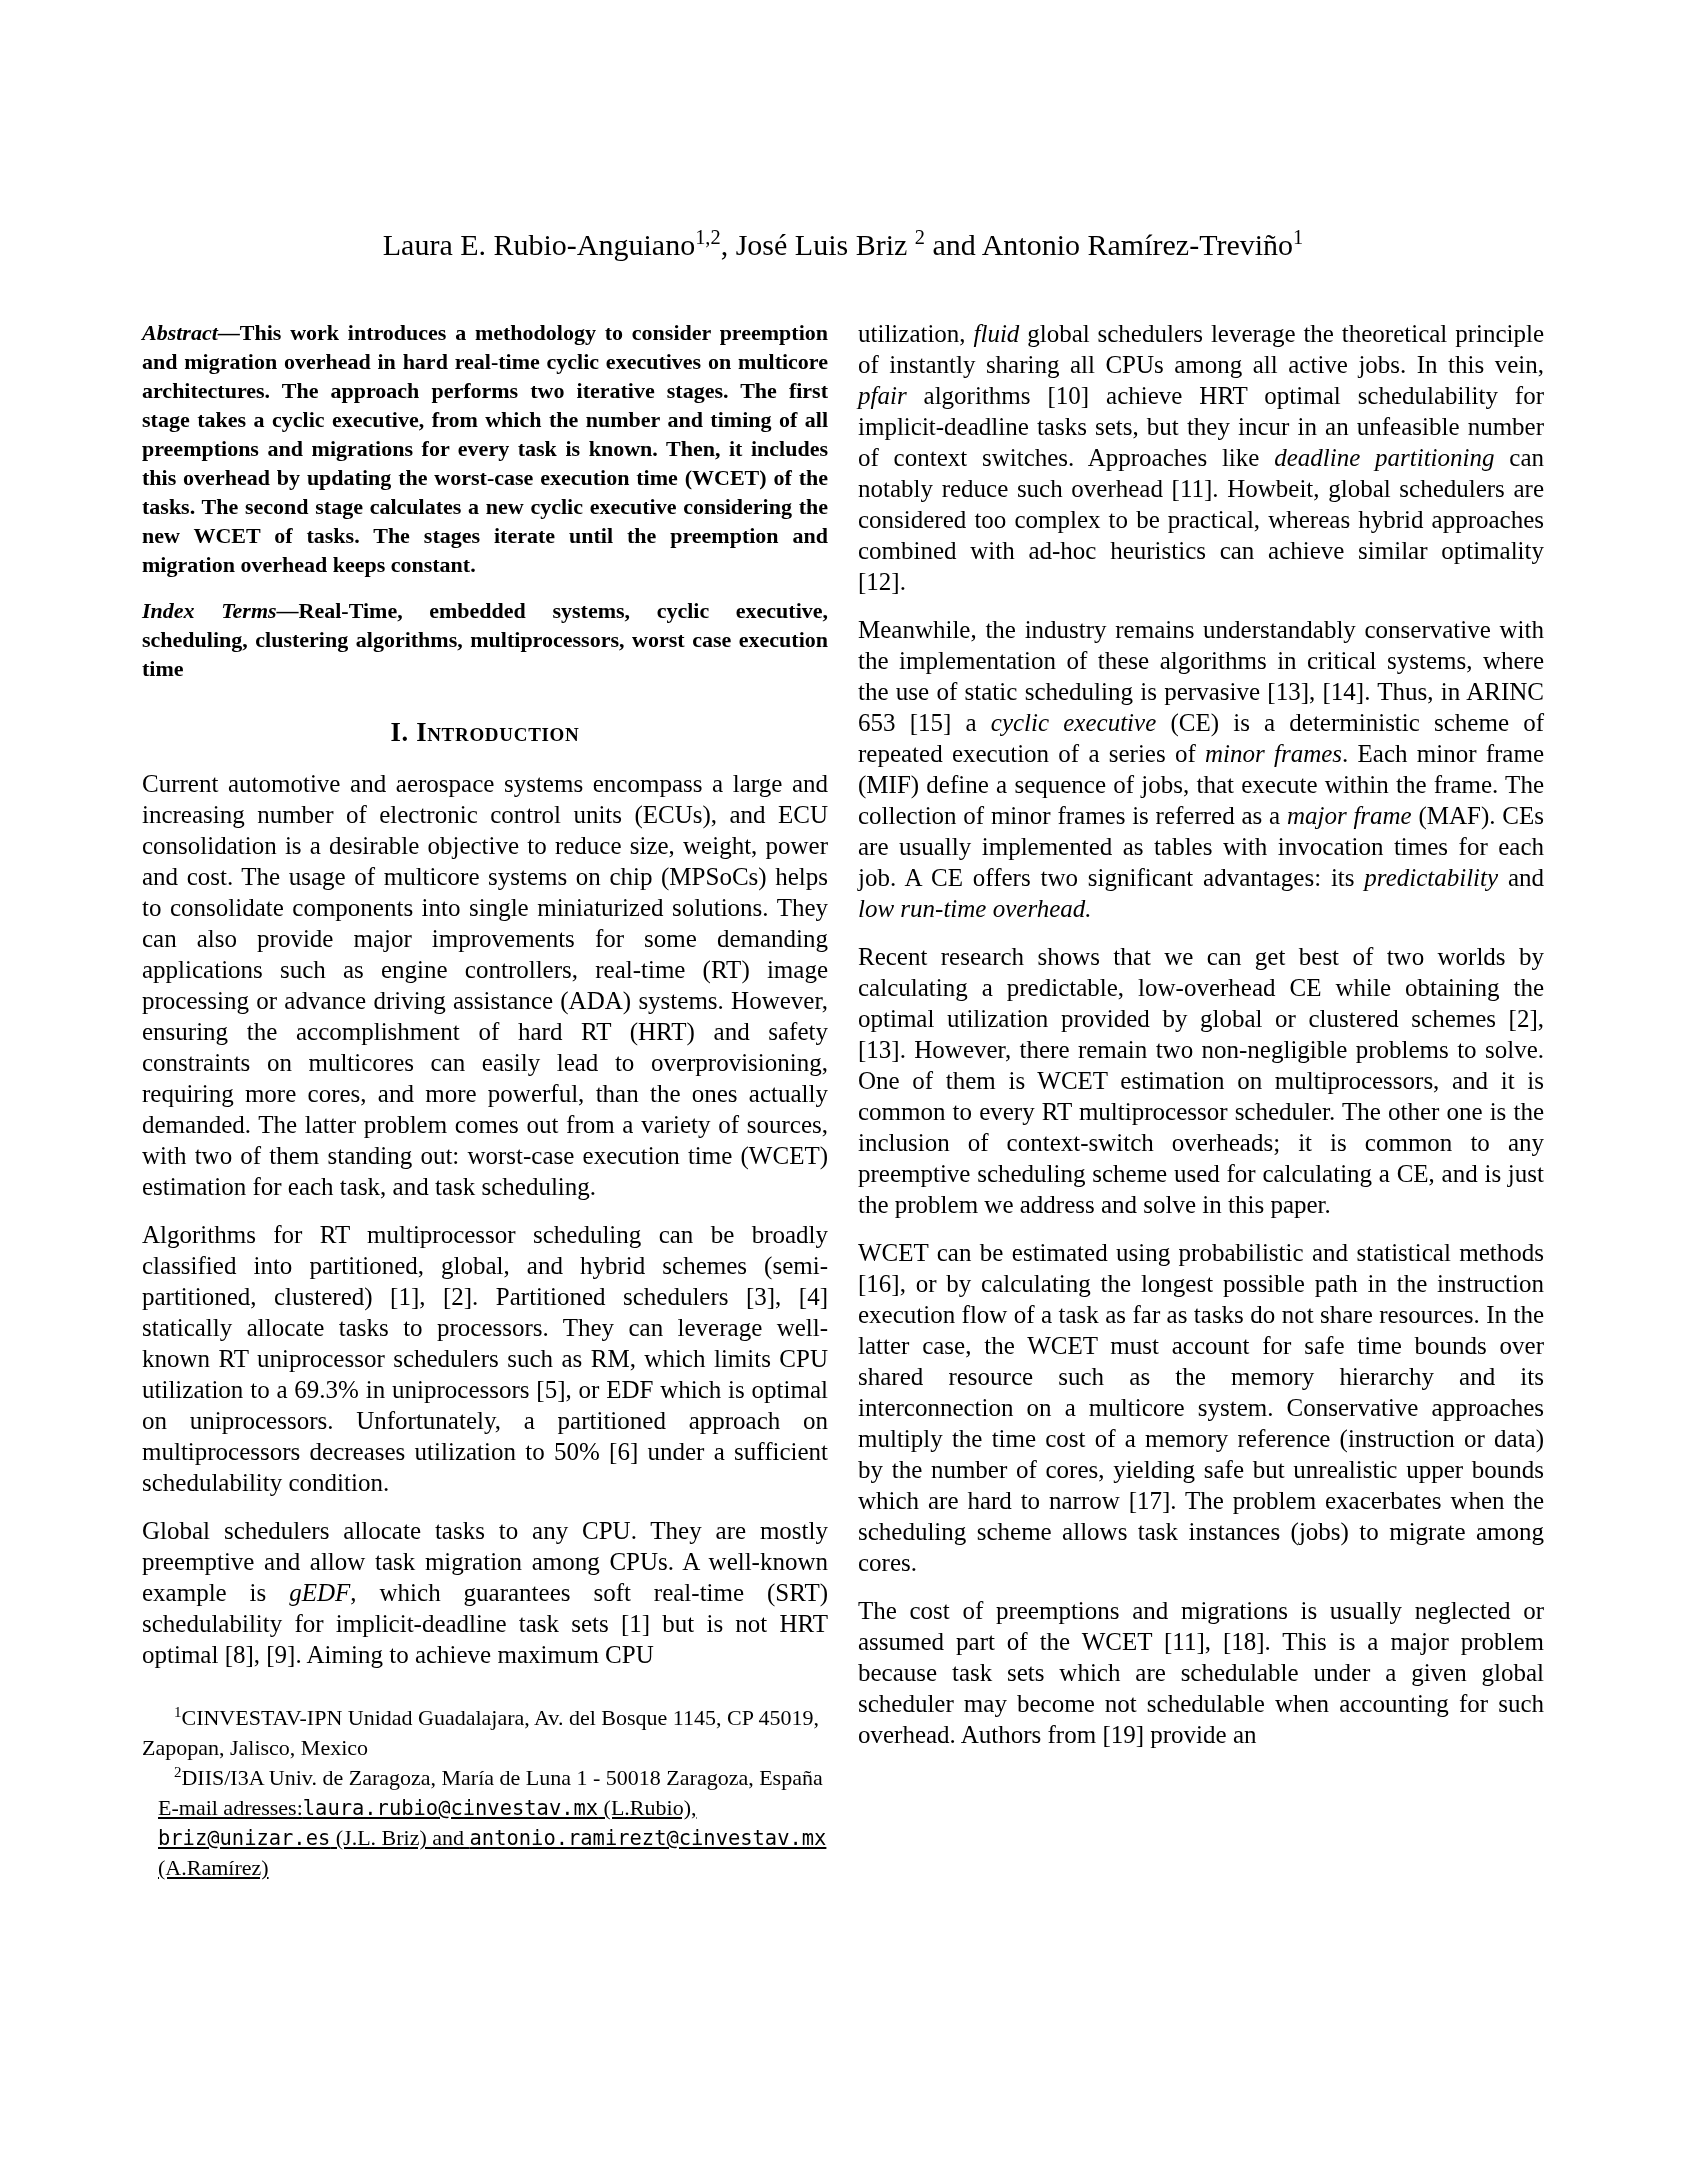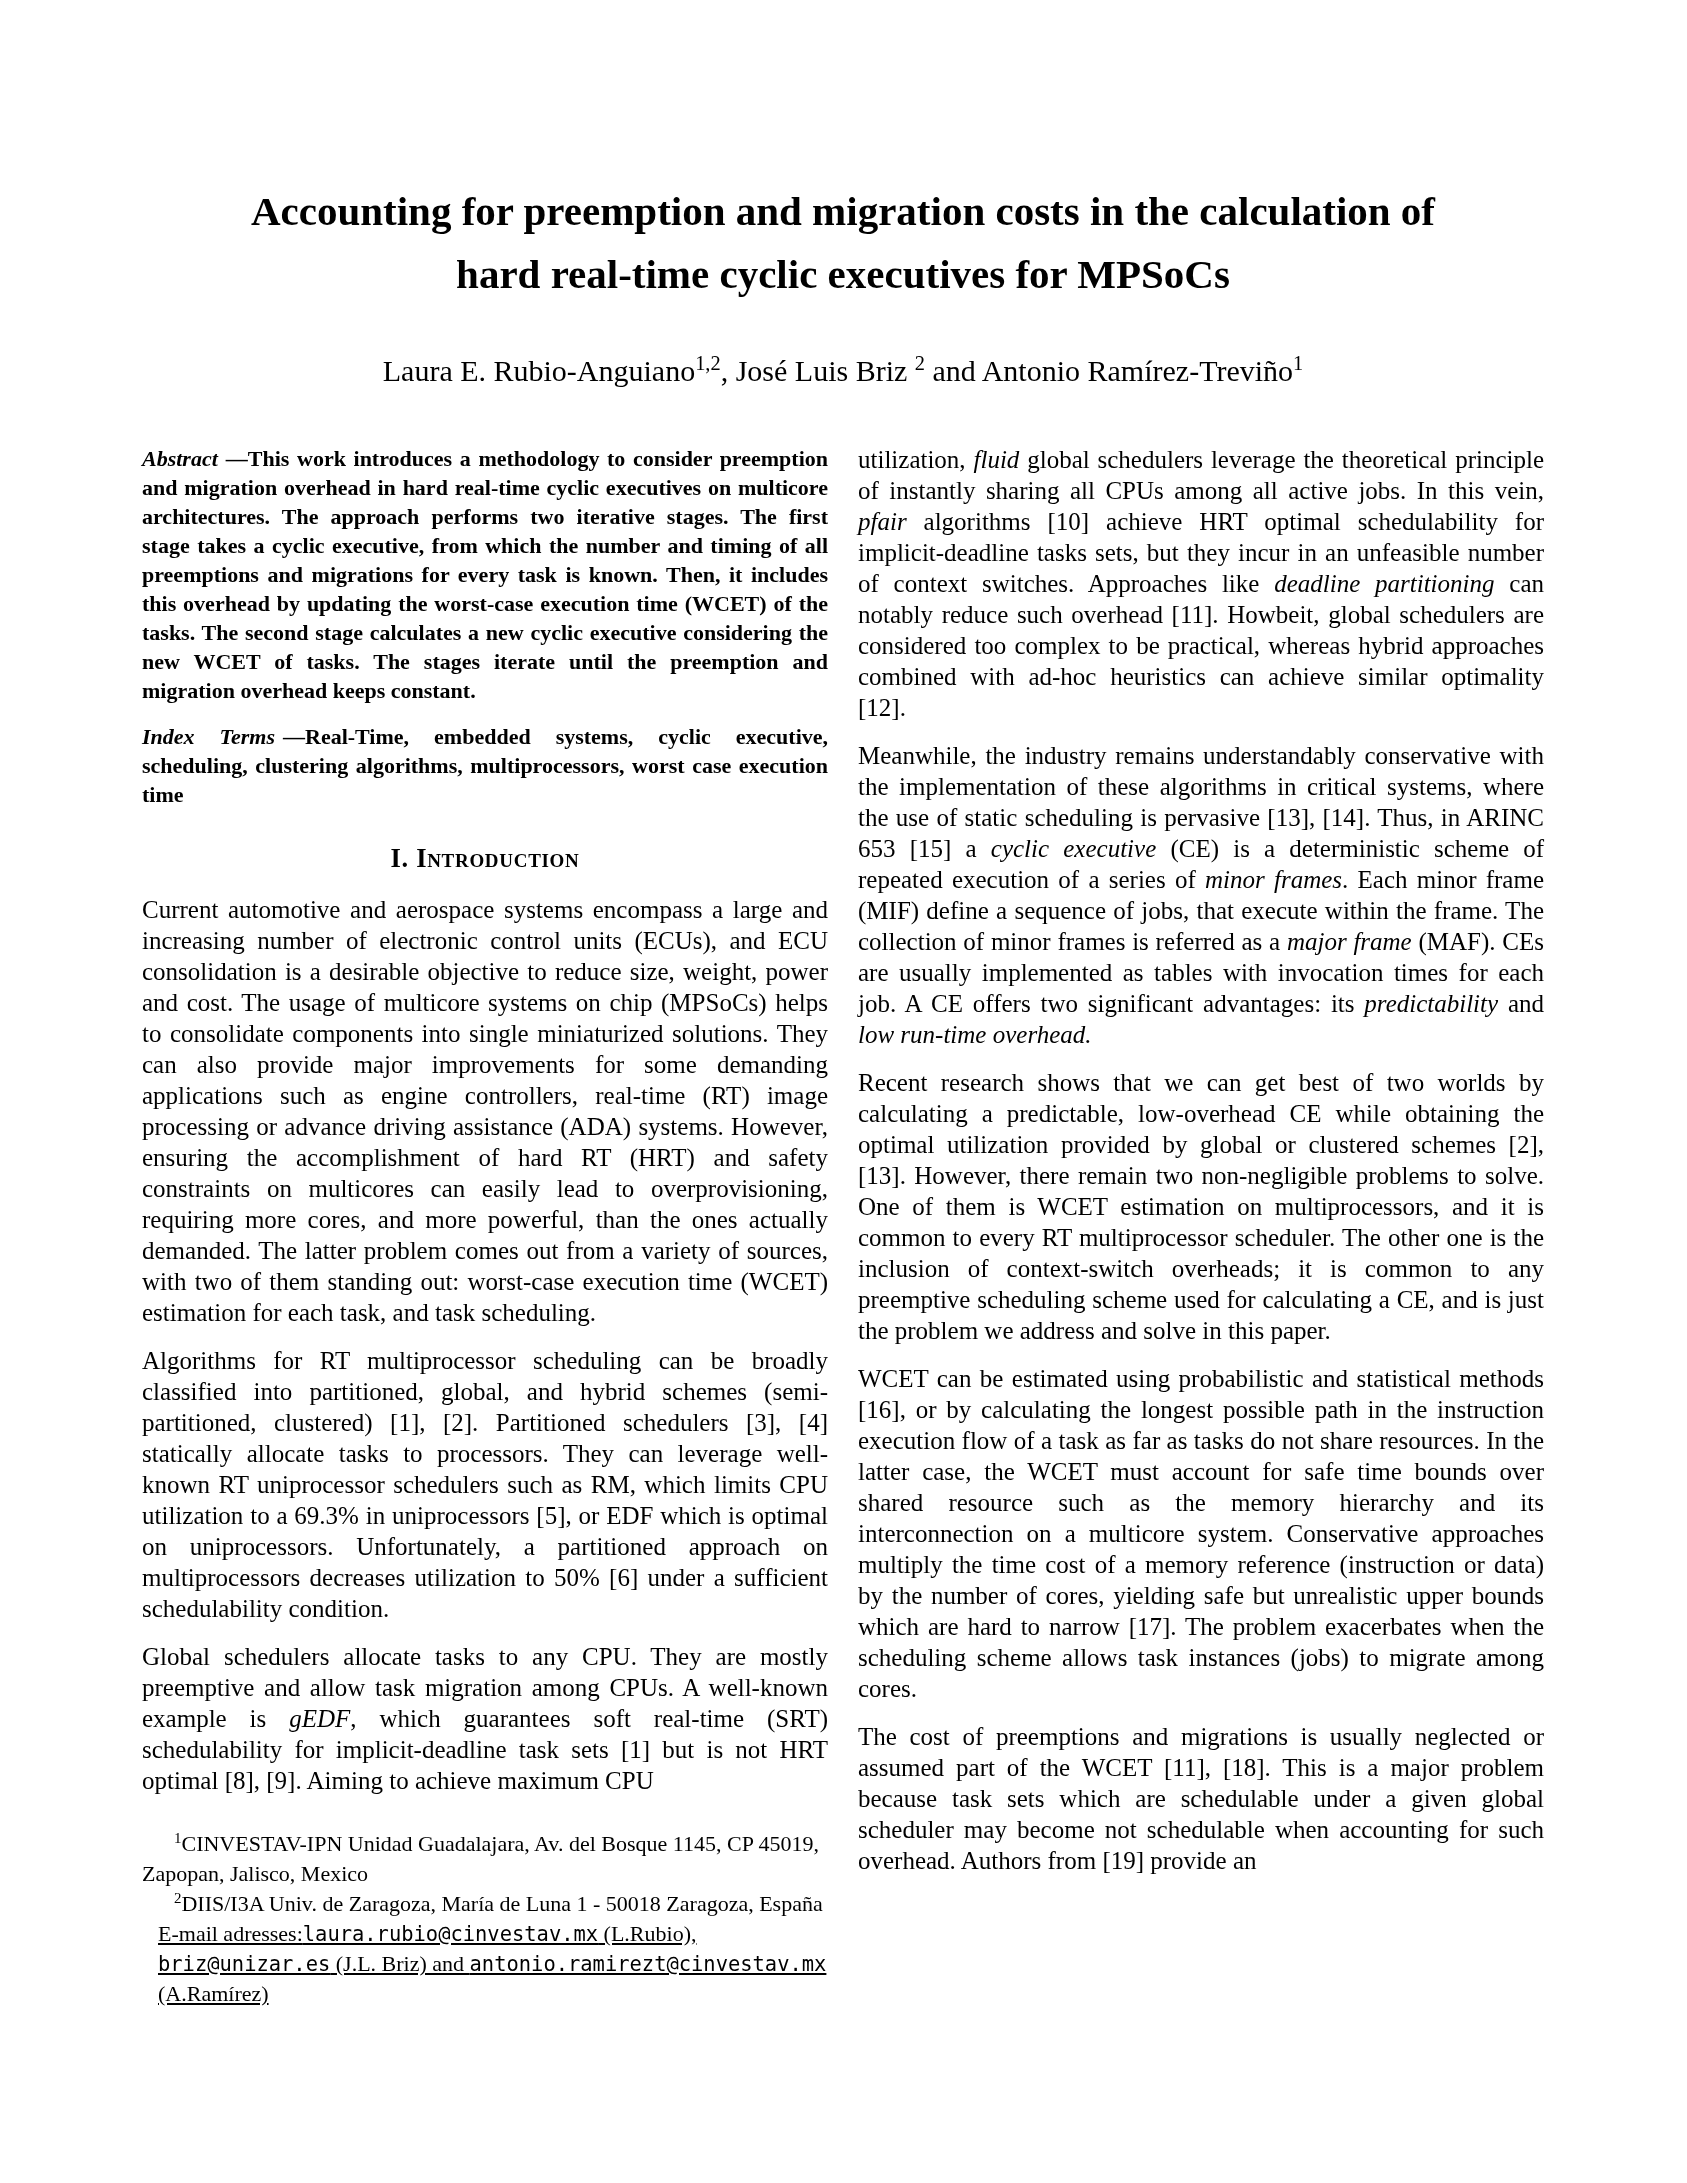--- a/index.html
+++ b/index.html
@@ -31,21 +31,21 @@
     font-size: 30px;
     margin-top: 48px;
     font-family: Liberation Serif, serif;
   }
   .r-sup {
     vertical-align: super;
     font-size: 68%;
     line-height: 0;
   }
   .r-i  { font-style: italic; }
-  .r-b  { font-weight: bold; margin-left: 8px; }
+  .r-b  { font-weight: bold; }
   .r-bi { font-weight: bold; font-style: italic; }
   .r-mono {
     font-family: "DejaVu Sans Mono", "Liberation Mono", monospace;
     font-size: 93%;
   }
   .columns {
     display: flex;
     gap: 30px;
     margin-top: 56px;
   }
@@ -87,24 +87,20 @@
     text-indent: 0;
     padding-left: 16px;
     text-decoration: underline;
   }
 </style>
 </head>
 <body>
 
 <div class="page">
 
-  <h1 class="title">
-    <span class="title-line">Accounting for preemption and migration costs in the calculation of</span>
-    <span class="title-line">hard real-time cyclic executives for MPSoCs</span>
-  </h1>
 
   <div class="authors"><span>Laura E. Rubio-Anguiano</span><span class="r-sup">1,2</span><span>, José Luis Briz </span><span class="r-sup">2</span><span> and Antonio Ramírez-Treviño</span><span class="r-sup">1</span></div>
 
   <div class="columns">
 
     <div class="col">
       <p class="abstract"><span class="r-bi">Abstract</span><span class="r-b">—This work introduces a methodology to consider preemption and migration overhead in hard real-time cyclic executives on multicore architectures. The approach performs two iterative stages. The first stage takes a cyclic executive, from which the number and timing of all preemptions and migrations for every task is known. Then, it includes this overhead by updating the worst-case execution time (WCET) of the tasks. The second stage calculates a new cyclic executive considering the new WCET of tasks. The stages iterate until the preemption and migration overhead keeps constant.</span></p>
       <p class="index-terms"><span class="r-bi">Index Terms</span><span class="r-b">—Real-Time, embedded systems, cyclic executive, scheduling, clustering algorithms, multiprocessors, worst case execution time</span></p>
       <h2 class="section-heading">I. Introduction</h2>
       <div>

